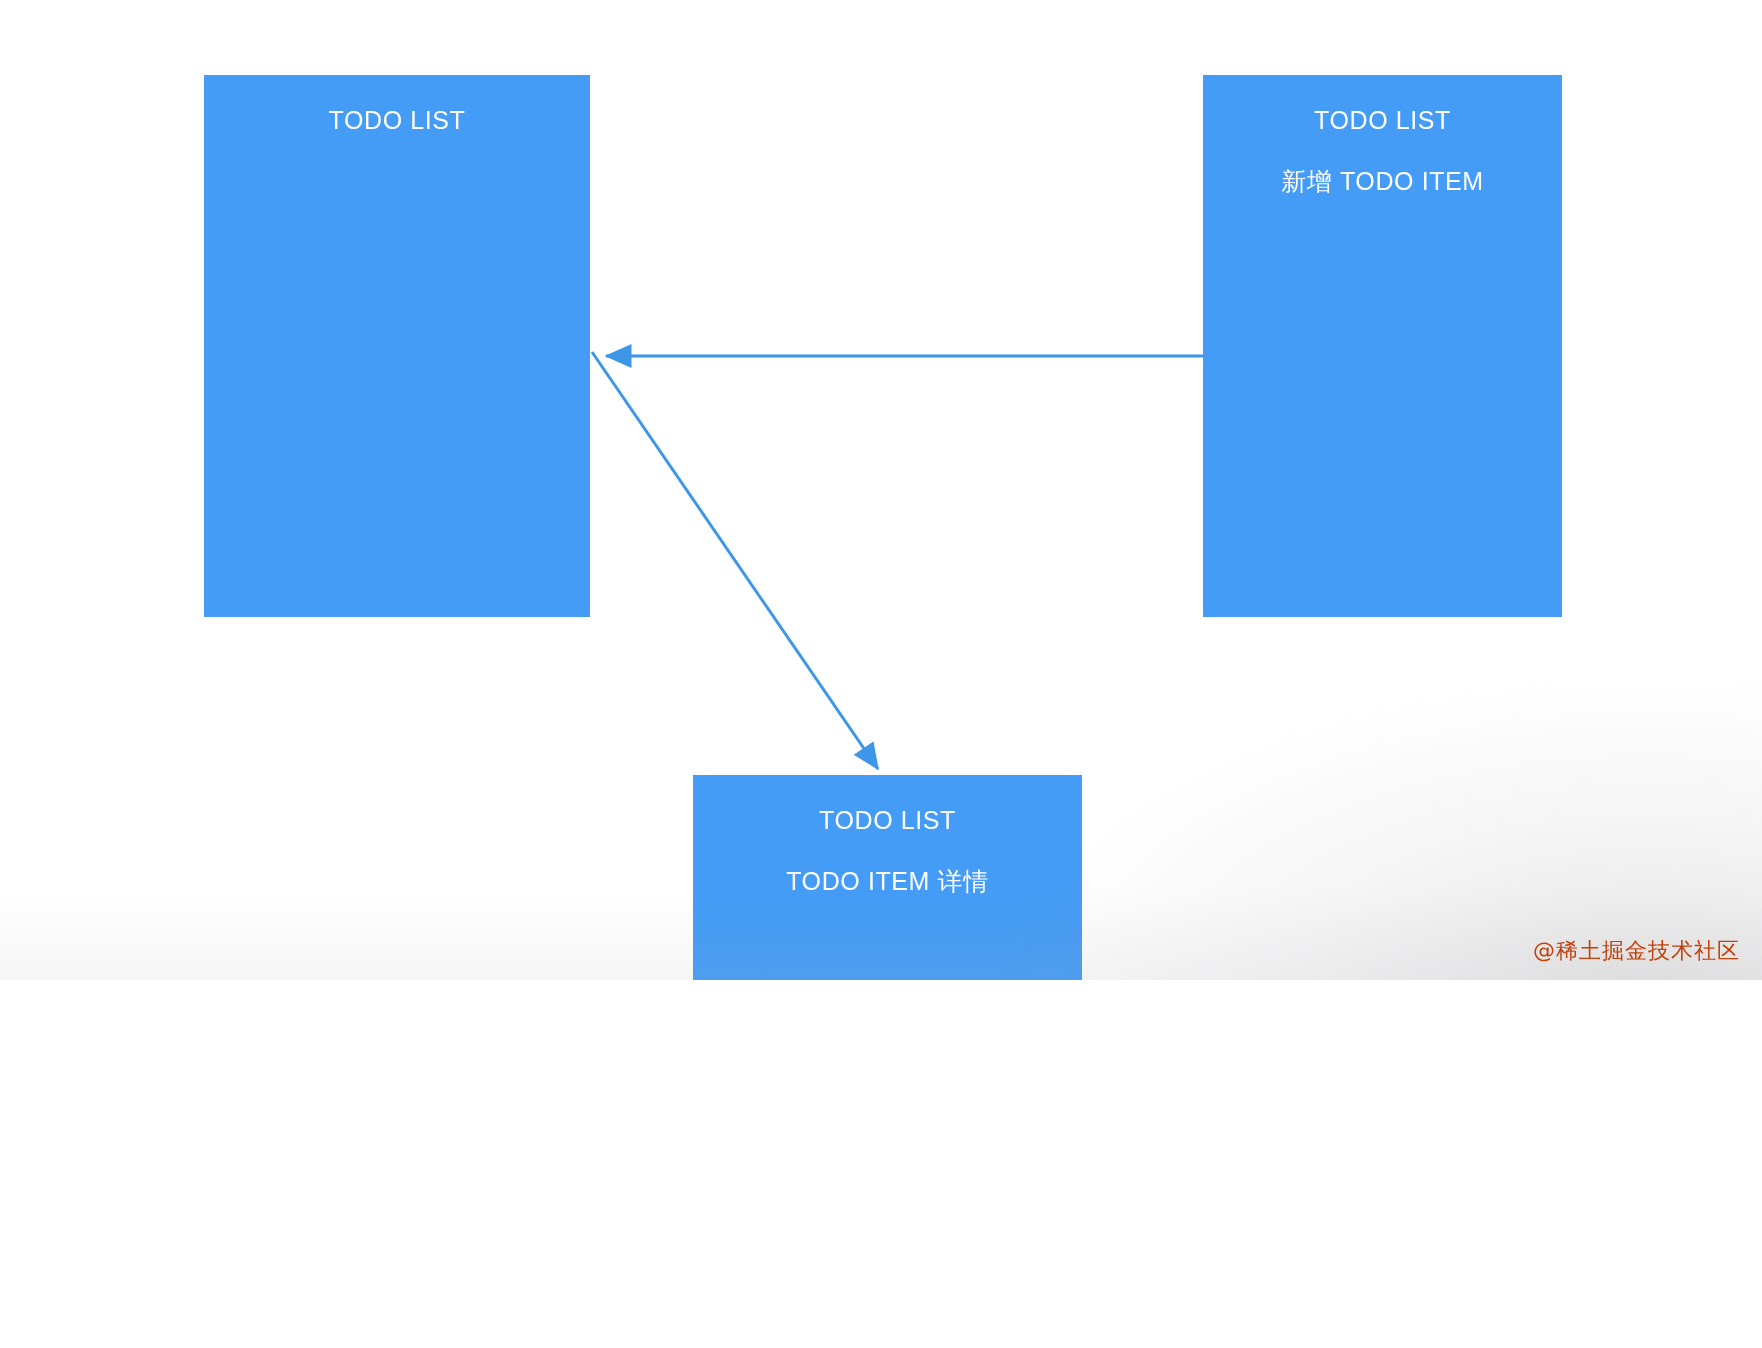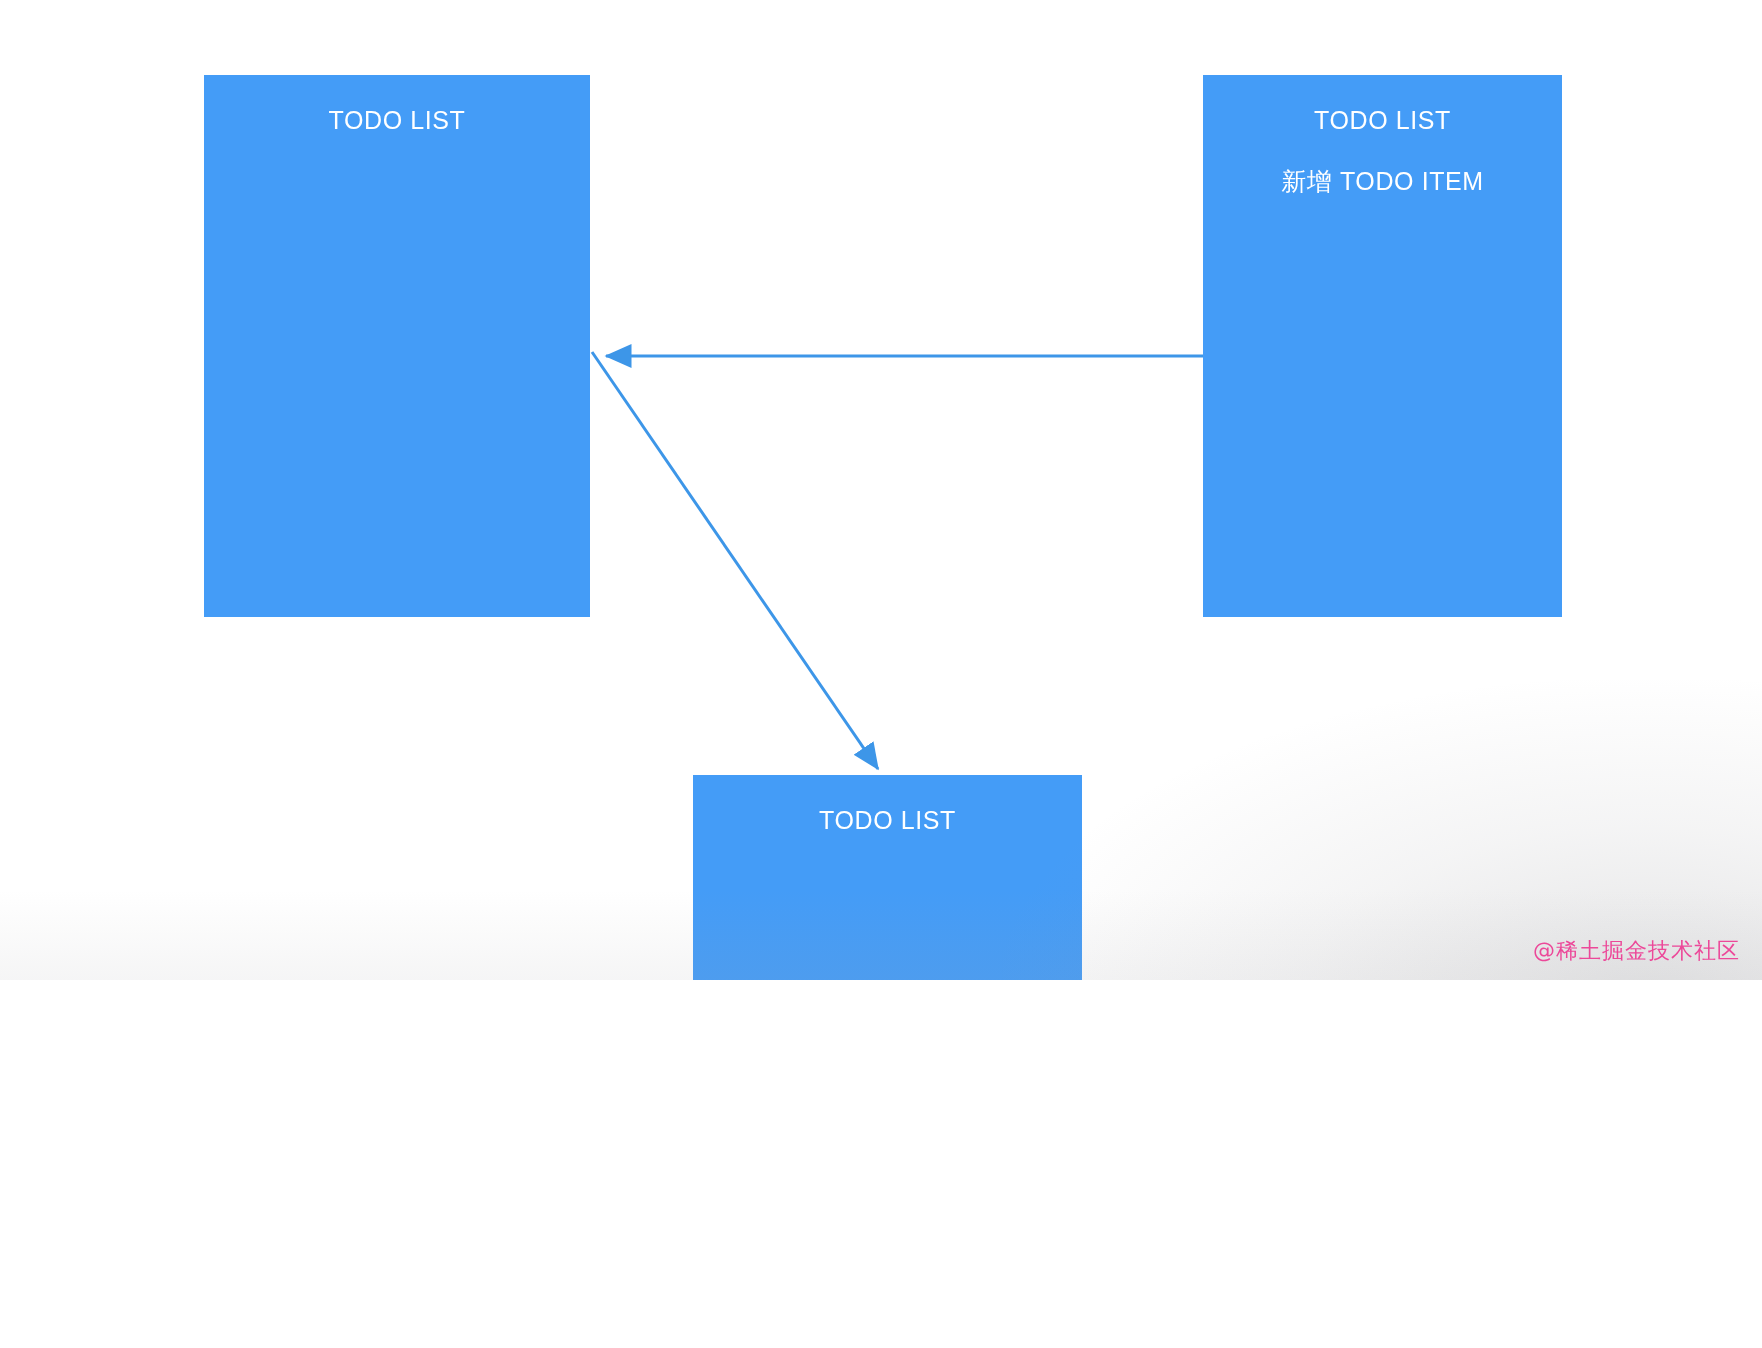--- a/index.html
+++ b/index.html
@@ -92,21 +92,21 @@
     width: 1762px;
     height: 1348px;
     pointer-events: none;
   }
 
   .watermark {
     position: absolute;
     right: 22px;
     bottom: 14px;
     font-size: 22px;
-    color: #ec4899;
+    color: #c2410c;
     font-family: "DejaVu Sans", sans-serif;
     letter-spacing: 1px;
     white-space: nowrap;
     user-select: none;
   }
 </style>
 </head>
 <body>
 
 <div id="canvas">
@@ -134,20 +134,21 @@
     <div class="line1">TODO LIST</div>
   </div>
 
   <div id="node-add" class="node">
     <div class="line1">TODO LIST</div>
     <div class="line2">新增 TODO ITEM</div>
   </div>
 
   <div id="node-detail" class="node">
     <div class="line1">TODO LIST</div>
+    <div class="line2">TODO ITEM 详情</div>
   </div>
 
   <div class="corner-shade"></div>
   <div class="bottom-shade"></div>
 
   <div class="watermark">@稀土掘金技术社区</div>
 
 </div>
 
 </body></html>

